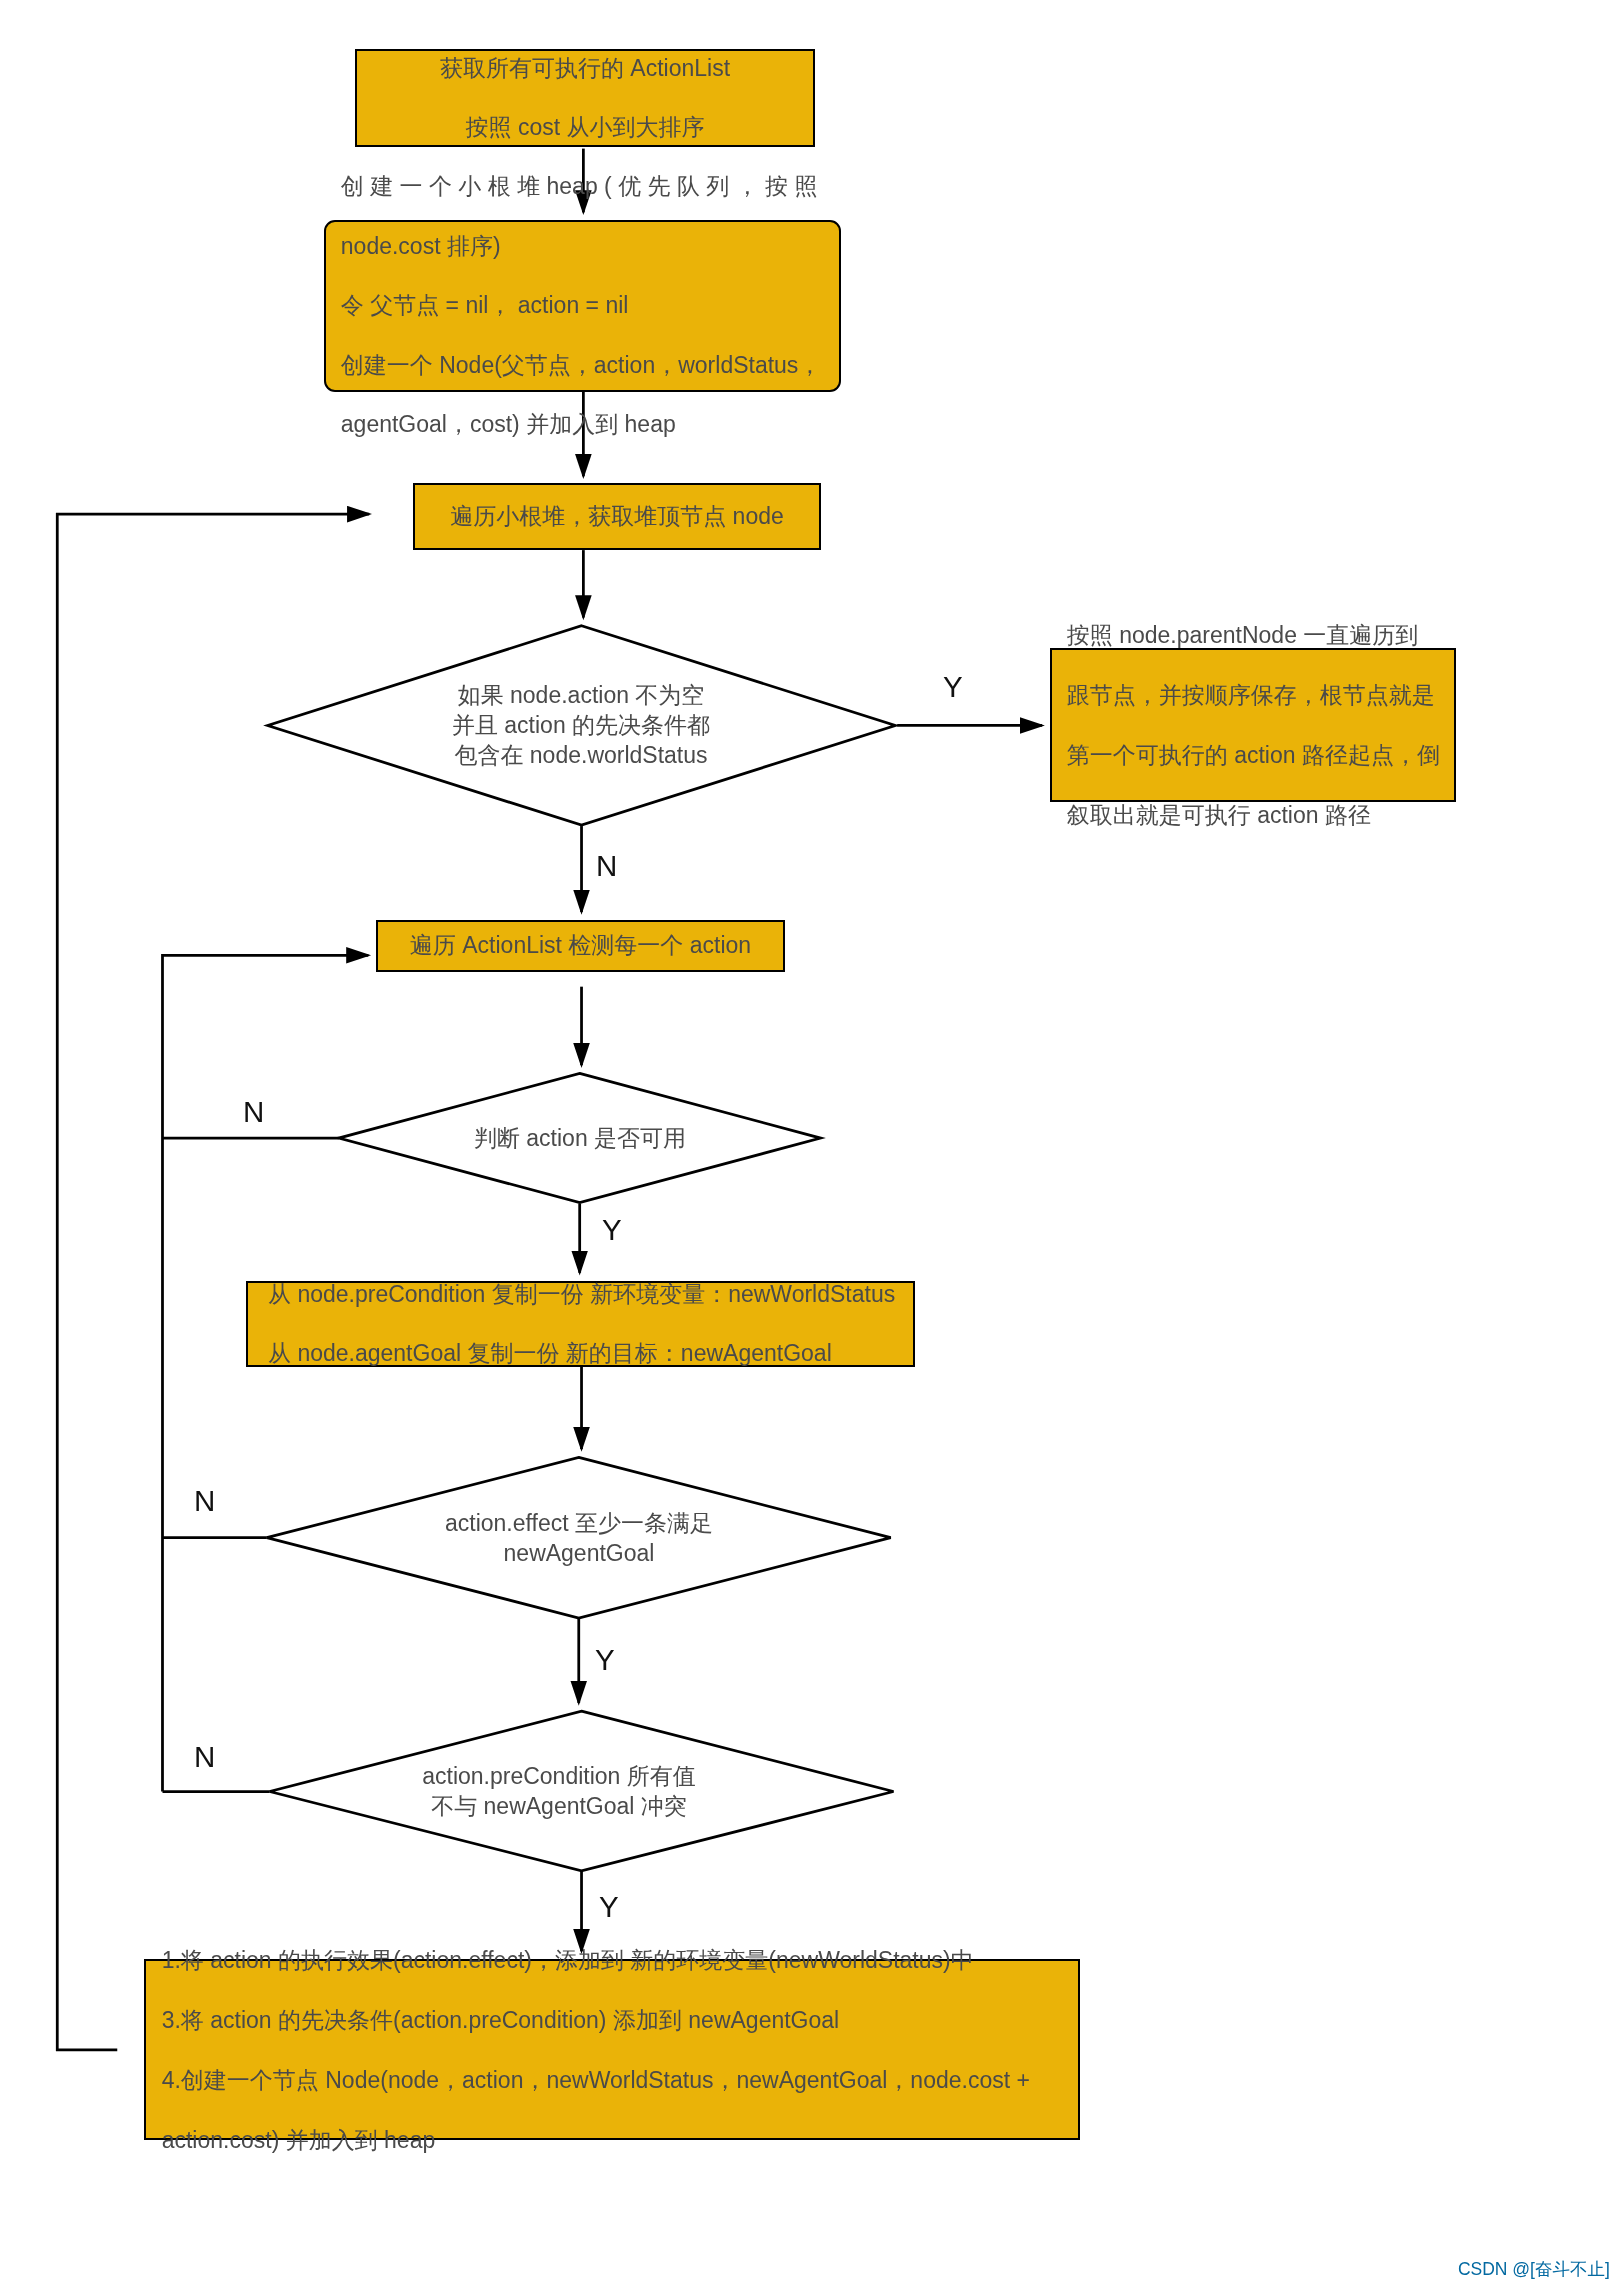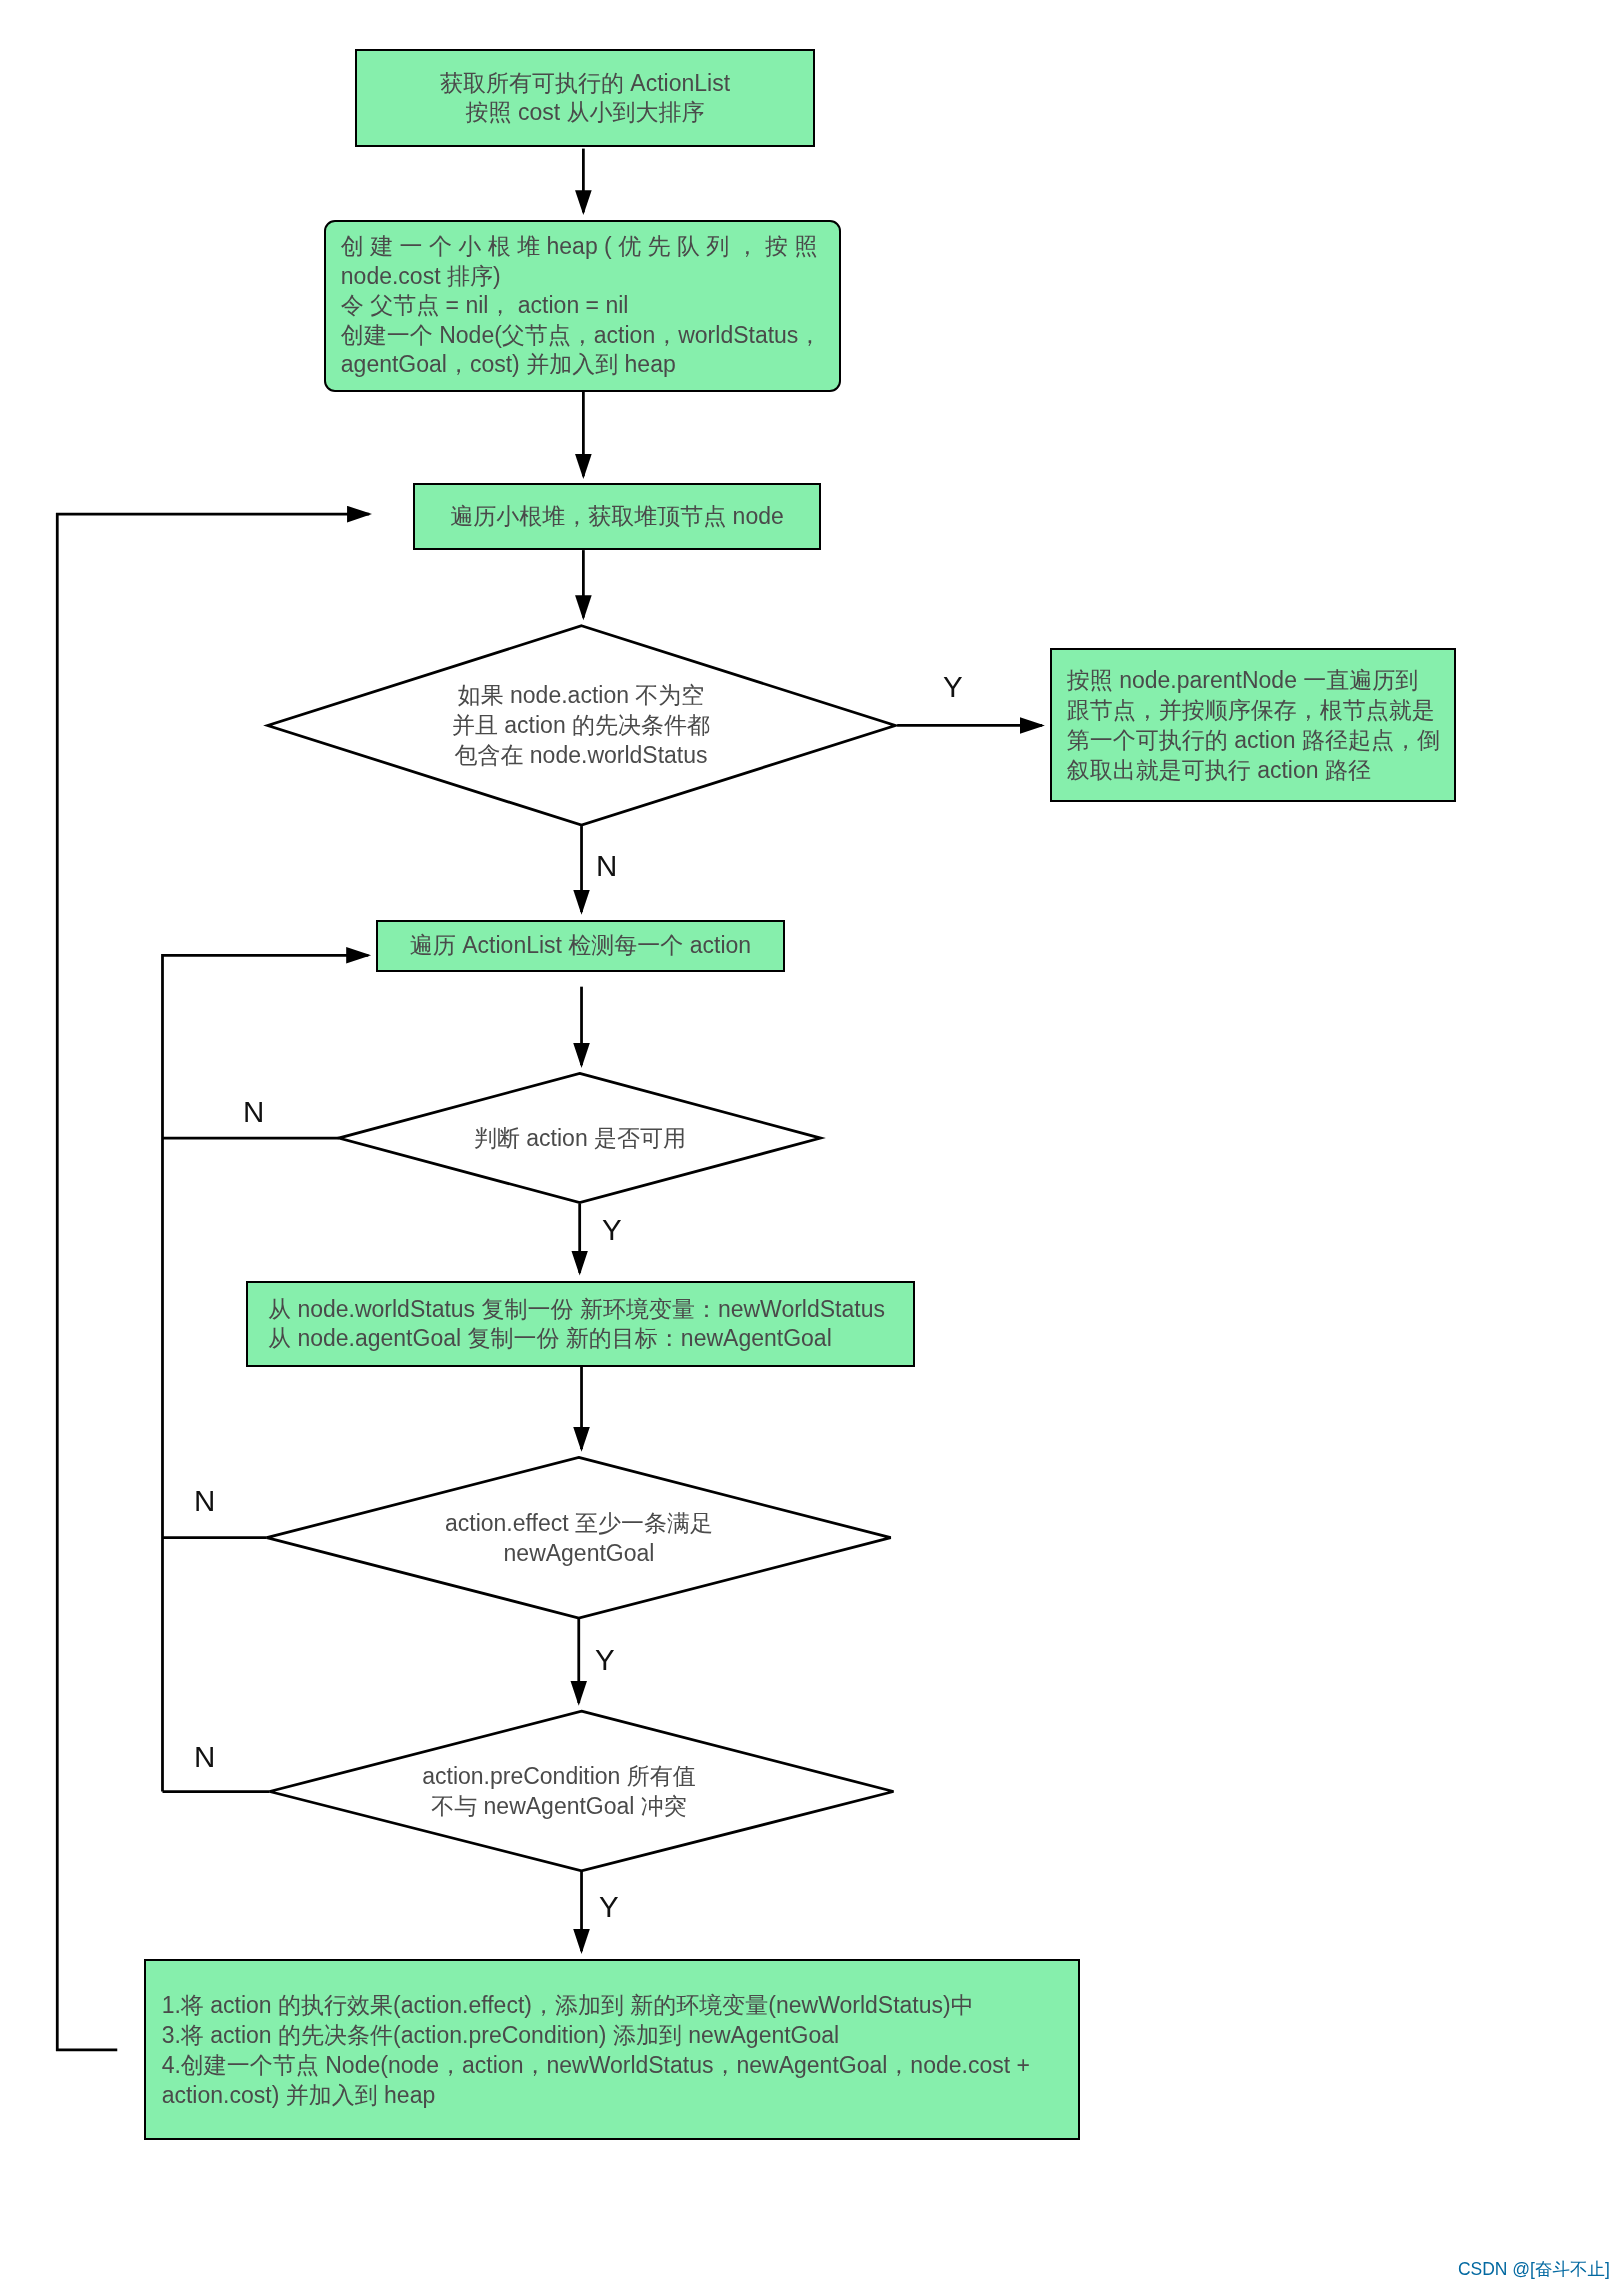--- a/index.html
+++ b/index.html
@@ -16,26 +16,27 @@
     overflow: hidden;
   }
   #connector-layer {
     position: absolute;
     left: 0; top: 0;
     width: 1619px; height: 2289px;
     z-index: 1;
   }
   .rect {
     position: absolute;
-    background: #86efac;
+    background: #eab308;
     border: 2.8px solid #000000;
     box-sizing: border-box;
     z-index: 2;
     font-size: 23px;
     line-height: 29.5px;
+    gap: 30px;
   }
   .rect.center {
     display: flex;
     flex-direction: column;
     justify-content: center;
     align-items: center;
     text-align: center;
   }
   .rect.left {
     display: flex;
@@ -138,21 +139,21 @@
 
 <div class="rect center" style="left:376px; top:920px; width:409px; height:52px;">
   <div class="line">遍历 ActionList 检测每一个 action</div>
 </div>
 
 <div class="diamond-text" style="left:580px; top:1138px;">
   <div class="line">判断 action 是否可用</div>
 </div>
 
 <div class="rect left" style="left:246px; top:1281px; width:669px; height:86px; padding:9.2px 20px;">
-  <div class="line">从 node.worldStatus 复制一份 新环境变量：newWorldStatus</div>
+  <div class="line">从 node.preCondition 复制一份 新环境变量：newWorldStatus</div>
   <div class="line">从 node.agentGoal 复制一份 新的目标：newAgentGoal</div>
 </div>
 
 <div class="diamond-text" style="left:579px; top:1538px;">
   <div class="line">action.effect 至少一条满足</div>
   <div class="line">newAgentGoal</div>
 </div>
 
 <div class="diamond-text" style="left:559px; top:1791px;">
   <div class="line">action.preCondition 所有值</div>

